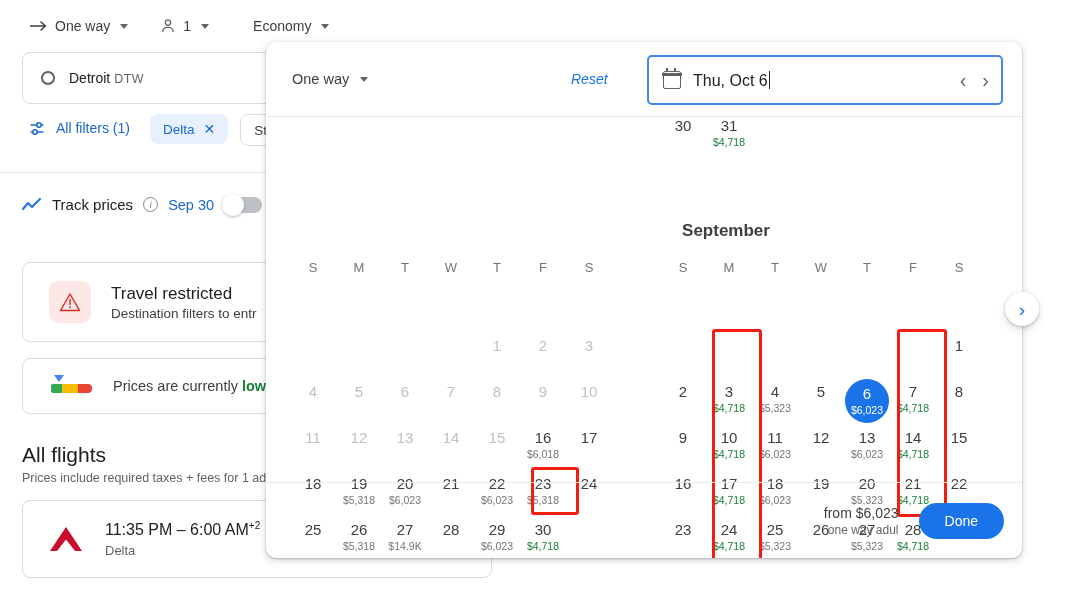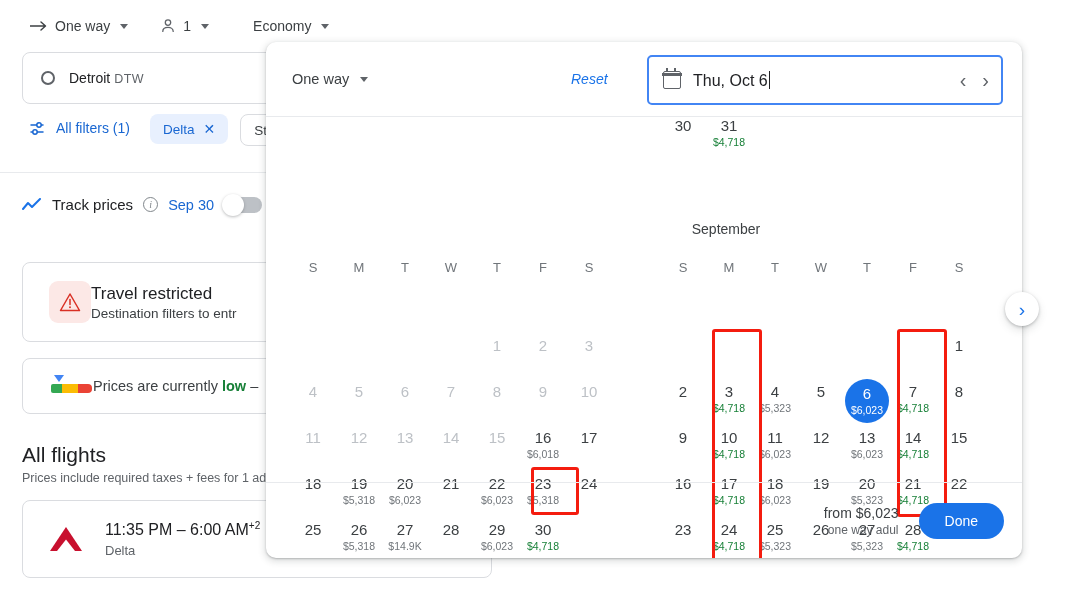--- a/index.html
+++ b/index.html
@@ -51,21 +51,21 @@
   .track-row { position: absolute; left: 22px; top: 196px; display: flex; align-items: center; gap: 10px; }
   .track-label { font-size: 15px; color: #202124; font-weight: 500; }
   .info-circle { width: 15px; height: 15px; border: 1.3px solid #80868b; border-radius: 50%; color: #80868b; font-size: 10px; display:flex; align-items:center; justify-content:center; font-style: italic; font-family: "Liberation Serif", serif;}
   .track-date { color: #1967d2; font-size: 14.5px; font-weight: 500; }
   .toggle { width: 38px; height: 16px; border-radius: 9px; background: #bdc1c6; position: relative; }
   .toggle .knob { position: absolute; left: -2px; top: -3px; width: 22px; height: 22px; border-radius: 50%; background: #fff; box-shadow: 0 1px 3px rgba(60,64,67,.35); }
 
   .notice-card {
     position: absolute; left: 22px; width: 470px;
     border: 1px solid #dadce0; border-radius: 8px; background: #fff;
-    display: flex; align-items: center; padding: 0 26px;
+    display: flex; align-items: center; gap: 20px; padding: 0 26px;
   }
   #notice-travel { top: 262px; height: 80px; }
   #notice-prices { top: 358px; height: 56px; }
 
   .warn-box { width: 42px; height: 42px; border-radius: 9px; background: #fce8e6; display:flex; align-items:center; justify-content:center; flex:none; }
   .notice-title { font-size: 17px; color: #202124; margin-bottom: 2px; }
   .notice-sub { font-size: 13.5px; color: #3c4043; white-space: nowrap; }
   .gauge { width: 44px; flex:none; position: relative; height: 20px; }
   .gauge .bar { position:absolute; top: 8px; left: 2px; display:flex; height: 9px; border-radius: 2px; overflow:hidden; }
   .gauge .seg { height: 9px; }
@@ -107,21 +107,21 @@
   .cal-glyph:before { content:""; position:absolute; left:-1.8px; right:-1.8px; top: 1px; height: 3px; background:#5f6368; }
   .cal-glyph:after { content:""; position:absolute; left: 2px; top: -4px; width: 2px; height: 4px; background:#5f6368; box-shadow: 8px 0 0 #5f6368; }
   .date-text { font-size: 16px; color: #202124; position: relative; }
   .caret-bar { display:inline-block; width:1px; height: 18px; background:#202124; vertical-align: -3px; margin-left: 1px; }
   .nav-arrows { position:absolute; right: 12px; display:flex; gap: 16px; color:#5f6368; }
   .chev { font-size: 20px; color: #5f6368; line-height: 1; }
 
   .dlg-sep { height: 1px; background: #e8eaed; }
 
   .cal-area { position: relative; height: 366px; }
-  .month-title { position:absolute; font-size: 14px; color: #3c4043; }
+  .month-title { position:absolute; font-size: 17px; color: #3c4043; font-weight: bold; }
   #sep-title { left: 290px; top: 104px; width: 340px; text-align: center; }
   #oct-title { left: 660px; top: 104px; width: 340px; text-align: center; }
 
   .dow { position:absolute; font-size: 13px; color: #70757a; width: 30px; text-align:center; }
   .daycell { position: absolute; width: 46px; text-align: center; }
   .daynum { font-size: 15px; line-height: 18px; }
   .dayprice { font-size: 10.5px; line-height: 13px; margin-top: 1px; }
   .dim .daynum { color: #bdc1c6; }
   .norm .daynum { color: #3c4043; }
   .p-grey { color: #70757a; }

